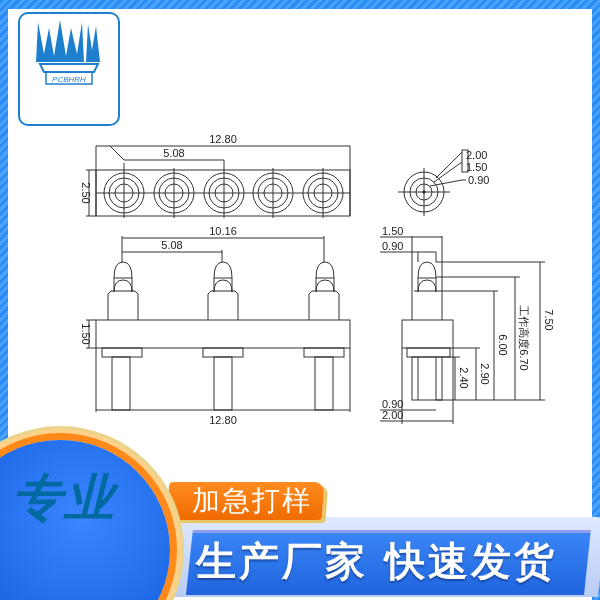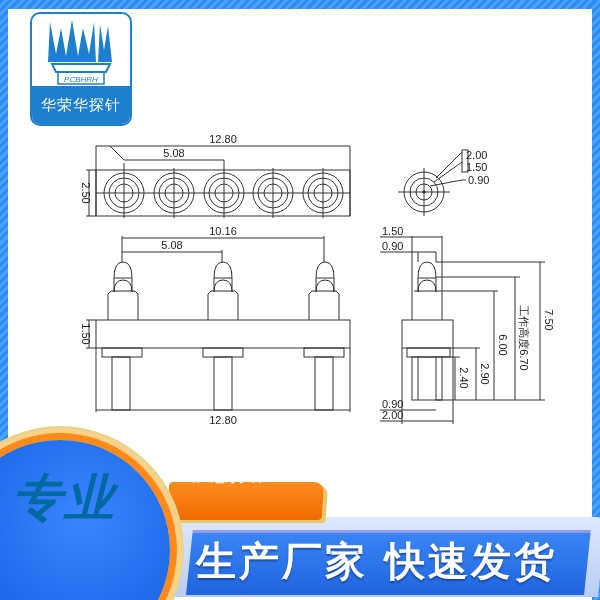--- a/index.html
+++ b/index.html
@@ -6,21 +6,21 @@
   body { width:600px; height:600px; position:relative; overflow:hidden; background:#ffffff; font-family:"Liberation Sans", sans-serif; }
   .frame {
     position:absolute; left:0; top:0; width:600px; height:600px;
     background: repeating-linear-gradient(135deg, #2a8cf5 0px, #2a8cf5 3px, #4aa2fb 3px, #4aa2fb 6px);
   }
   .inner {
     position:absolute; left:8px; top:9px; width:584px; height:591px; background:#ffffff;
   }
   .logo {
     position:absolute; left:18px; top:12px; width:102px; height:114px;
-    border:2px solid #1e7fcf; border-radius:10px; background:#ffffff; overflow:hidden; box-sizing:border-box;margin-left:12px;
+    border:2px solid #1e7fcf; border-radius:10px; background:#ffffff; overflow:hidden; box-sizing:border-box;
   }
   .logo-band {
     position:absolute; left:0; bottom:0; width:100%; height:38px; background:#1e7fcf;
     color:#ffffff; font-size:15px; text-align:center; line-height:38px; letter-spacing:1px; font-family:"DejaVu Sans", sans-serif;
   }
   .logo svg { position:absolute; left:0; top:0; }
   .drawing { position:absolute; left:0; top:0; }
   .dim { font-family:"Liberation Sans", sans-serif; font-size:11px; fill:#222; }
   .badge {
     position:absolute; left:-50px; top:440px; width:220px; height:220px; border-radius:50%;
@@ -31,21 +31,21 @@
     position:absolute; left:12px; top:470px; width:130px; color:#0369a1; font-weight:bold;
     font-size:50px; line-height:56px; font-family:"DejaVu Sans", sans-serif; letter-spacing:2px;
     font-style:italic;
   }
   .tag {
     position:absolute; left:168px; top:482px; width:155px; height:38px;
     background: linear-gradient(180deg, #ff8c1f, #f06a00); border-radius:4px 10px 4px 4px;
     box-shadow: 4px 3px 0 #e8c66a; transform:skewX(-4deg);
   }
   .tag-text {
-    position:absolute; left:192px; top:460px; color:#ffffff; font-size:17px; line-height:30px;
+    position:absolute; left:192px; top:486px; color:#ffffff; font-size:28px; line-height:30px;
     font-family:"DejaVu Sans", sans-serif; letter-spacing:2px;
   }
   .banner-outer {
     position:absolute; left:170px; top:517px; width:428px; height:80px;
     background: linear-gradient(180deg, #dfe9ff, #b9ccf4); border-radius:8px 10px 0 0;
     transform:skewX(-6deg); transform-origin:bottom left;
   }
   .banner-inner {
     position:absolute; left:186px; top:530px; width:398px; height:62px;
     background: linear-gradient(180deg, #3a85f5, #1f64de); border-top:3px solid #8f9cf0;
@@ -65,21 +65,20 @@
 <div class="inner"></div>
 
 <div class="logo">
   <svg width="98" height="76" viewBox="0 0 98 76">
     <polygon points="18,8 24,40 29,14 34,42 40,6 46,42 51,14 57,40 62,8 64,48 16,48" fill="#1e7fcf"></polygon>
     <polygon points="68,10 72,36 76,12 80,48 66,48" fill="#1e7fcf"></polygon>
     <polygon points="20,50 78,50 74,58 24,58" fill="none" stroke="#1e7fcf" stroke-width="2"></polygon>
     <rect x="26" y="58" width="46" height="12" fill="none" stroke="#1e7fcf" stroke-width="1.5"></rect>
     <text x="49" y="68" text-anchor="middle" font-size="8" fill="#1e7fcf" font-style="italic" font-family="Liberation Sans, sans-serif">PCBHRH</text>
   </svg>
-  <div class="logo-band">华荣华探针</div>
 </div>
 
 <svg class="drawing" width="600" height="440" viewBox="0 0 600 440" stroke="#333" stroke-width="1" fill="none">
 
   <g>
     <rect x="96" y="170" width="254" height="46"></rect>
     <line x1="96" y1="193" x2="350" y2="193"></line>
     <g>
       <g>
           <circle cx="124" cy="193" r="20"></circle>

